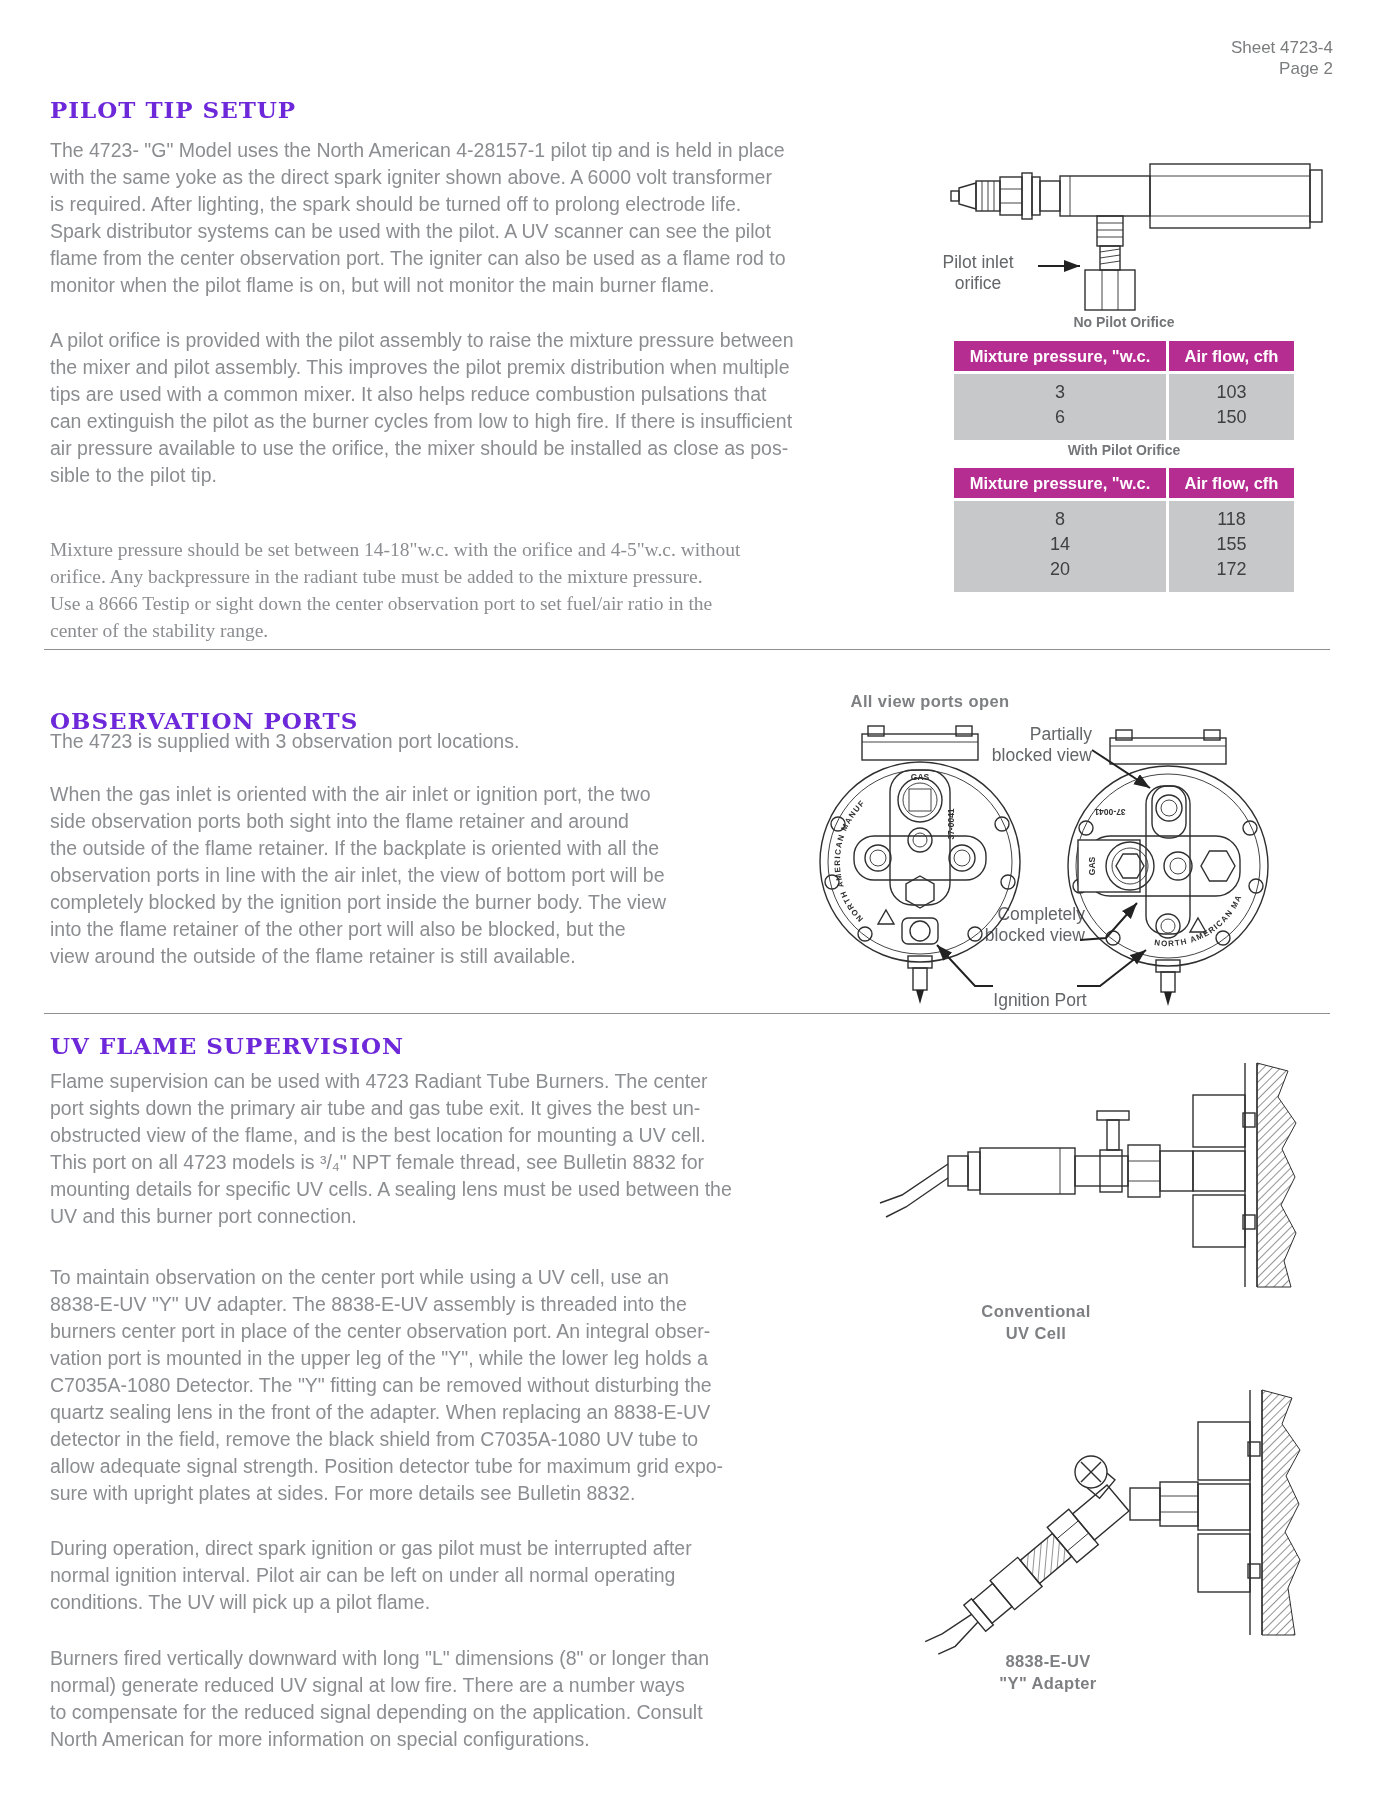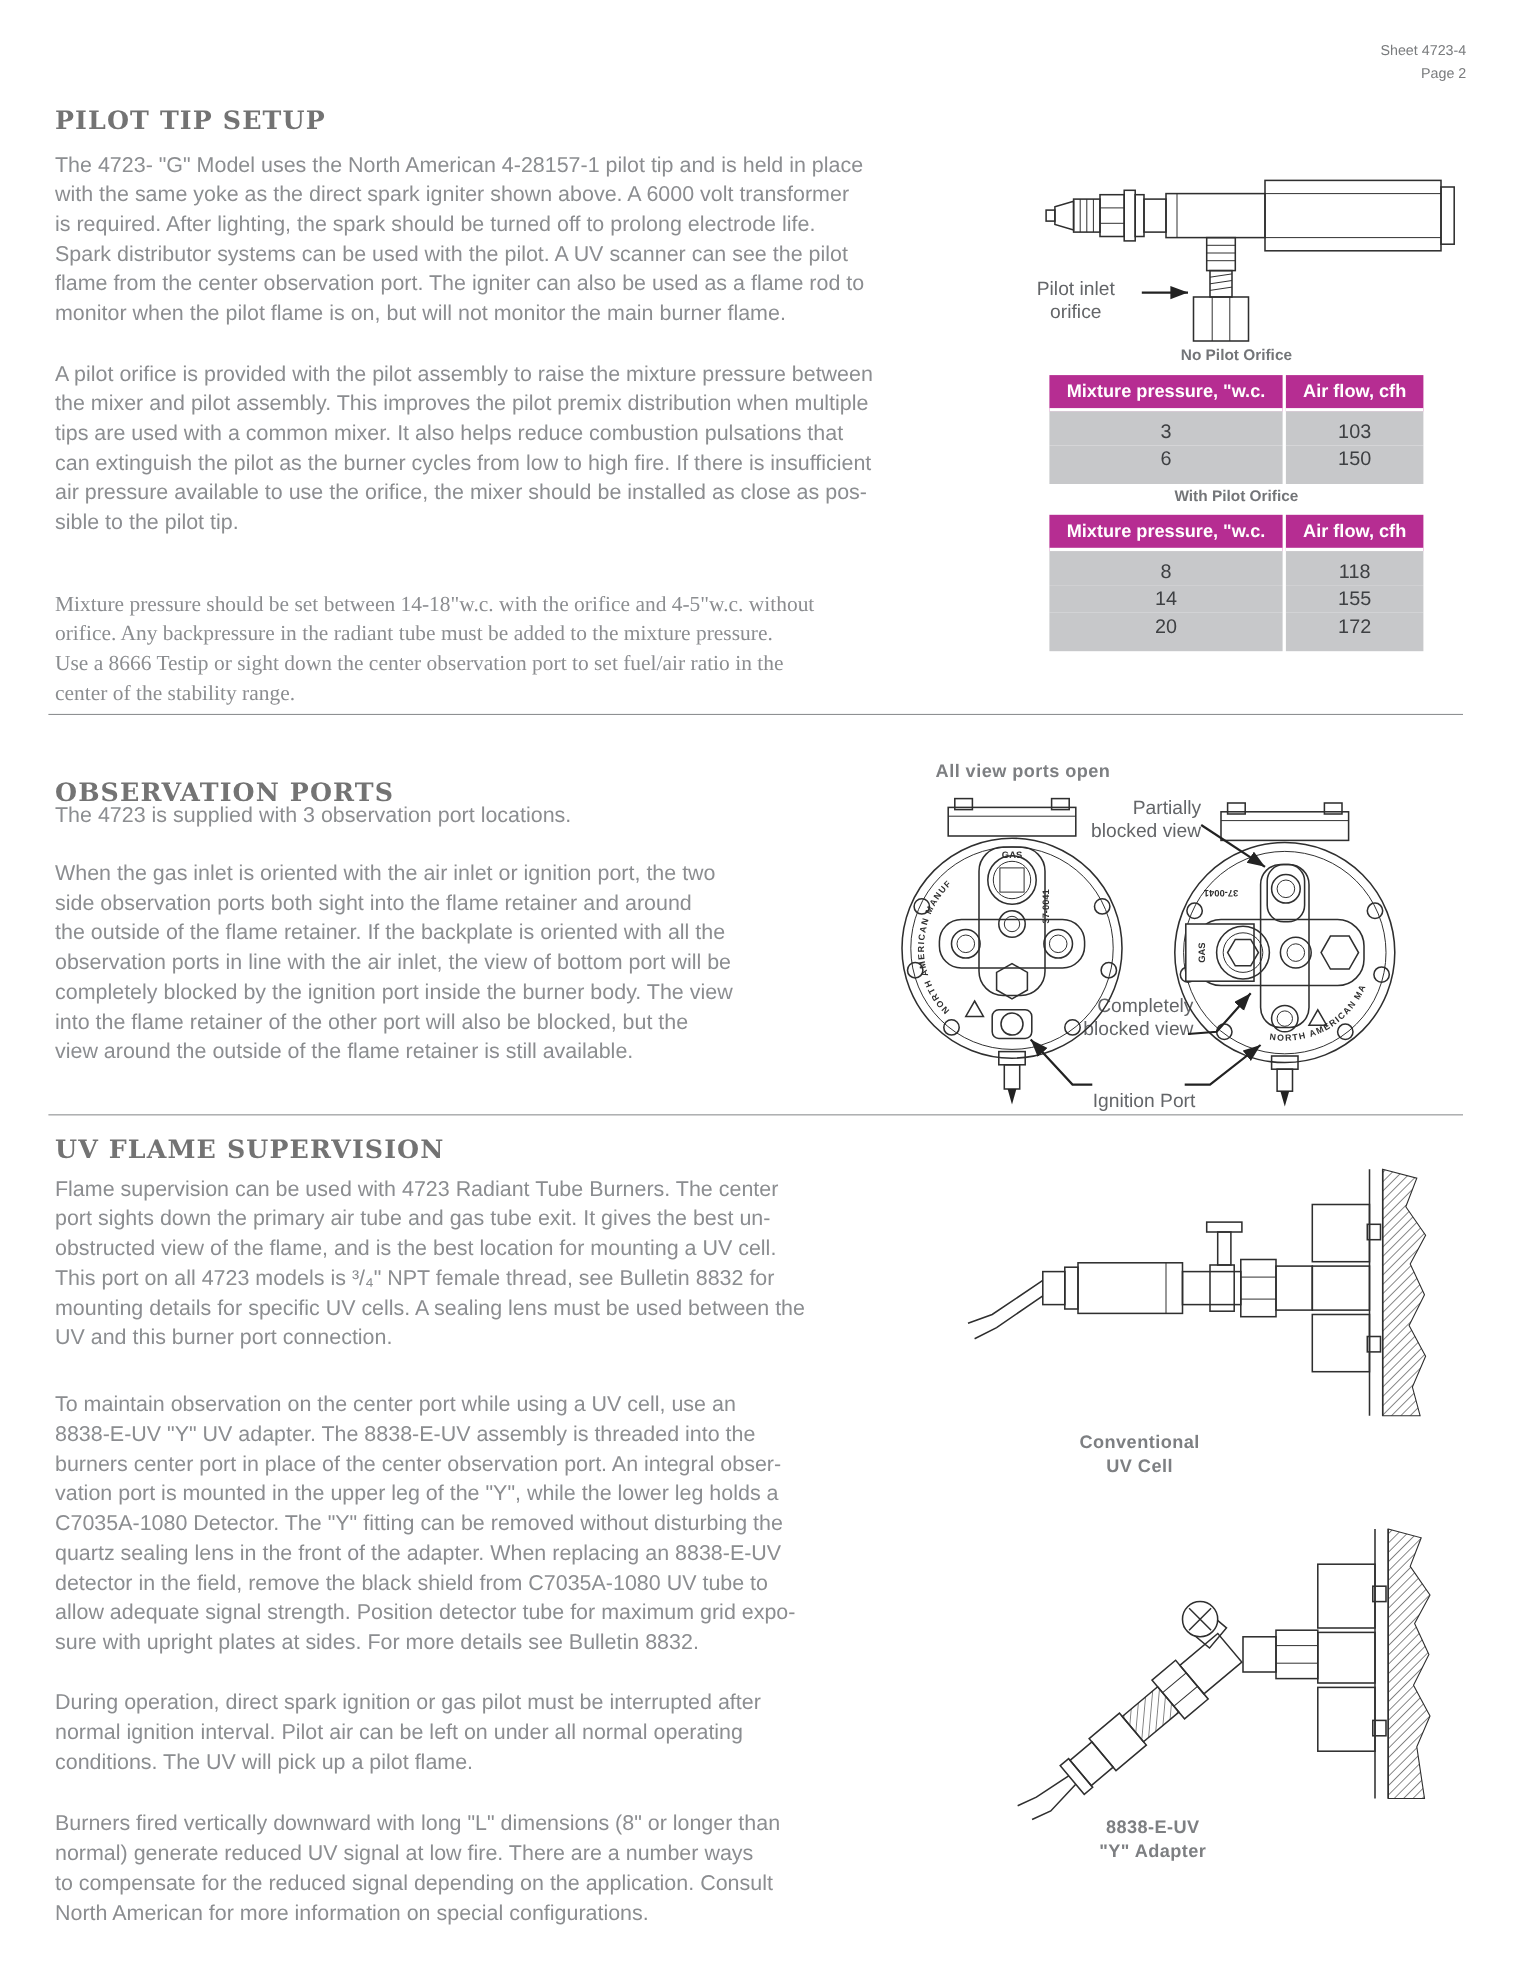--- a/index.html
+++ b/index.html
@@ -1,20 +1,20 @@
 <!DOCTYPE html>
 <html><head>
 <meta charset="utf-8">
 <style>
   html,body{margin:0;padding:0;background:#ffffff;}
   #page{position:relative;width:1391px;height:1800px;background:#ffffff;overflow:hidden;
         font-family:"Liberation Sans",sans-serif;}
-  .hdr-meta{position:absolute;width:233px;text-align:right;font-size:13px;color:#7a7c7e;}
+  .hdr-meta{position:absolute;width:233px;text-align:right;font-size:17px;color:#7a7c7e;}
   .sec-head{position:absolute;left:50px;font-family:"DejaVu Serif",serif;font-weight:bold;
-            font-size:23px;letter-spacing:1px;color:#737373;}
+            font-size:23px;letter-spacing:1px;color:#6d28d9;}
   .para{position:absolute;left:50px;width:890px;font-size:19.5px;line-height:27px;
         color:#8b8d90;white-space:pre-line;}
   .rule{position:absolute;left:44px;width:1286px;height:1px;background:#8e9092;}
   .tbl-title{position:absolute;left:954px;width:340px;text-align:center;font-weight:bold;
              font-size:14px;color:#737578;}
   .dtable{position:absolute;left:954px;display:grid;grid-template-columns:212px 125px;
           column-gap:3px;row-gap:0;}
   .dtable .th{background:#b62d92;color:#ffffff;font-weight:bold;font-size:16.5px;
               text-align:center;padding:6px 0 5px 0;border-bottom:3px solid #ffffff;}
   .dtable .td{background:#c7c8ca;color:#3e4043;font-size:18px;text-align:center;

